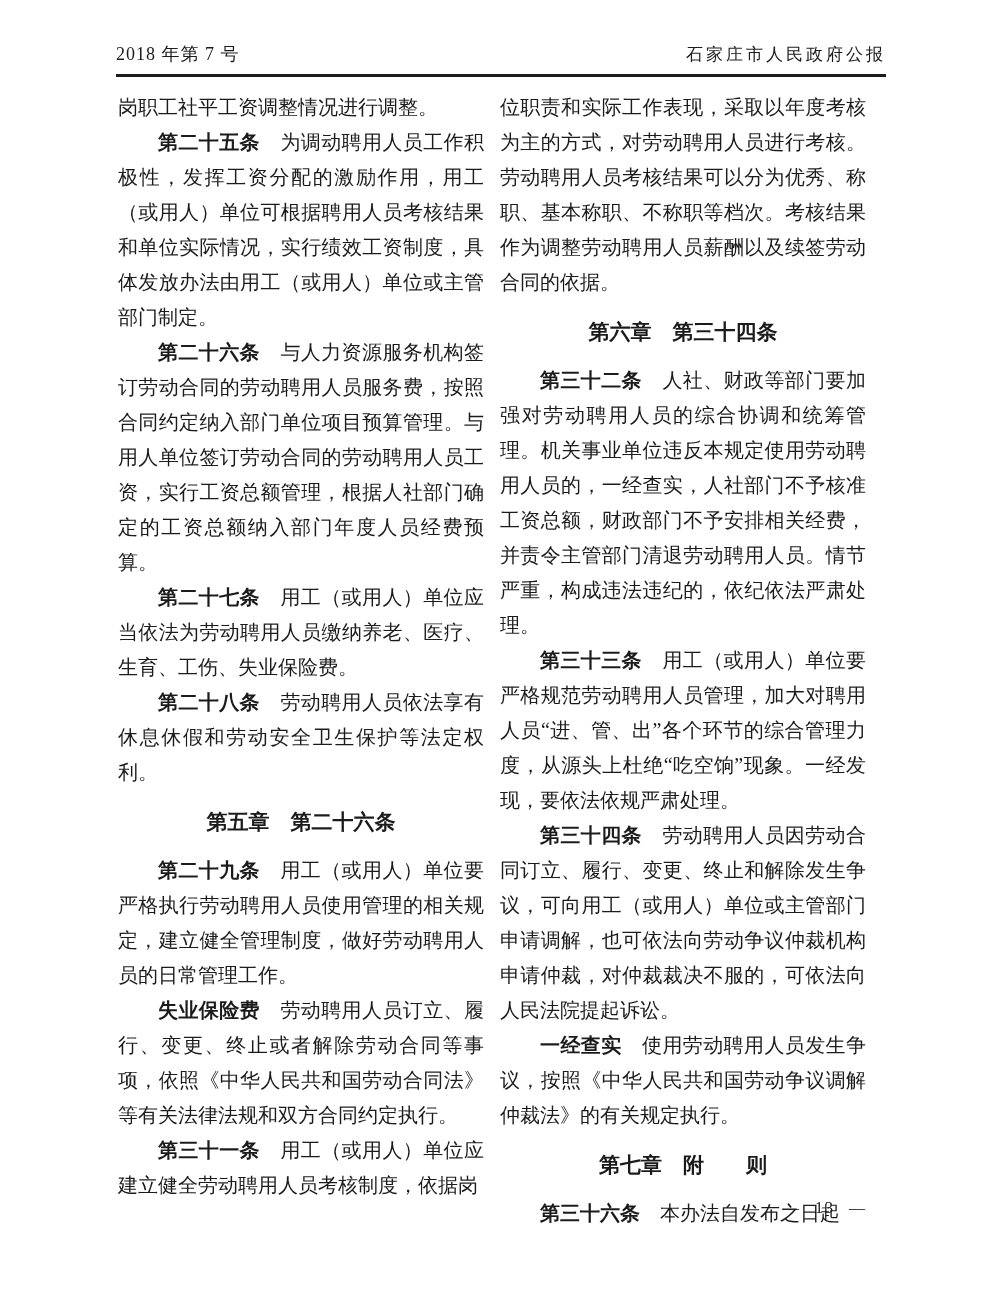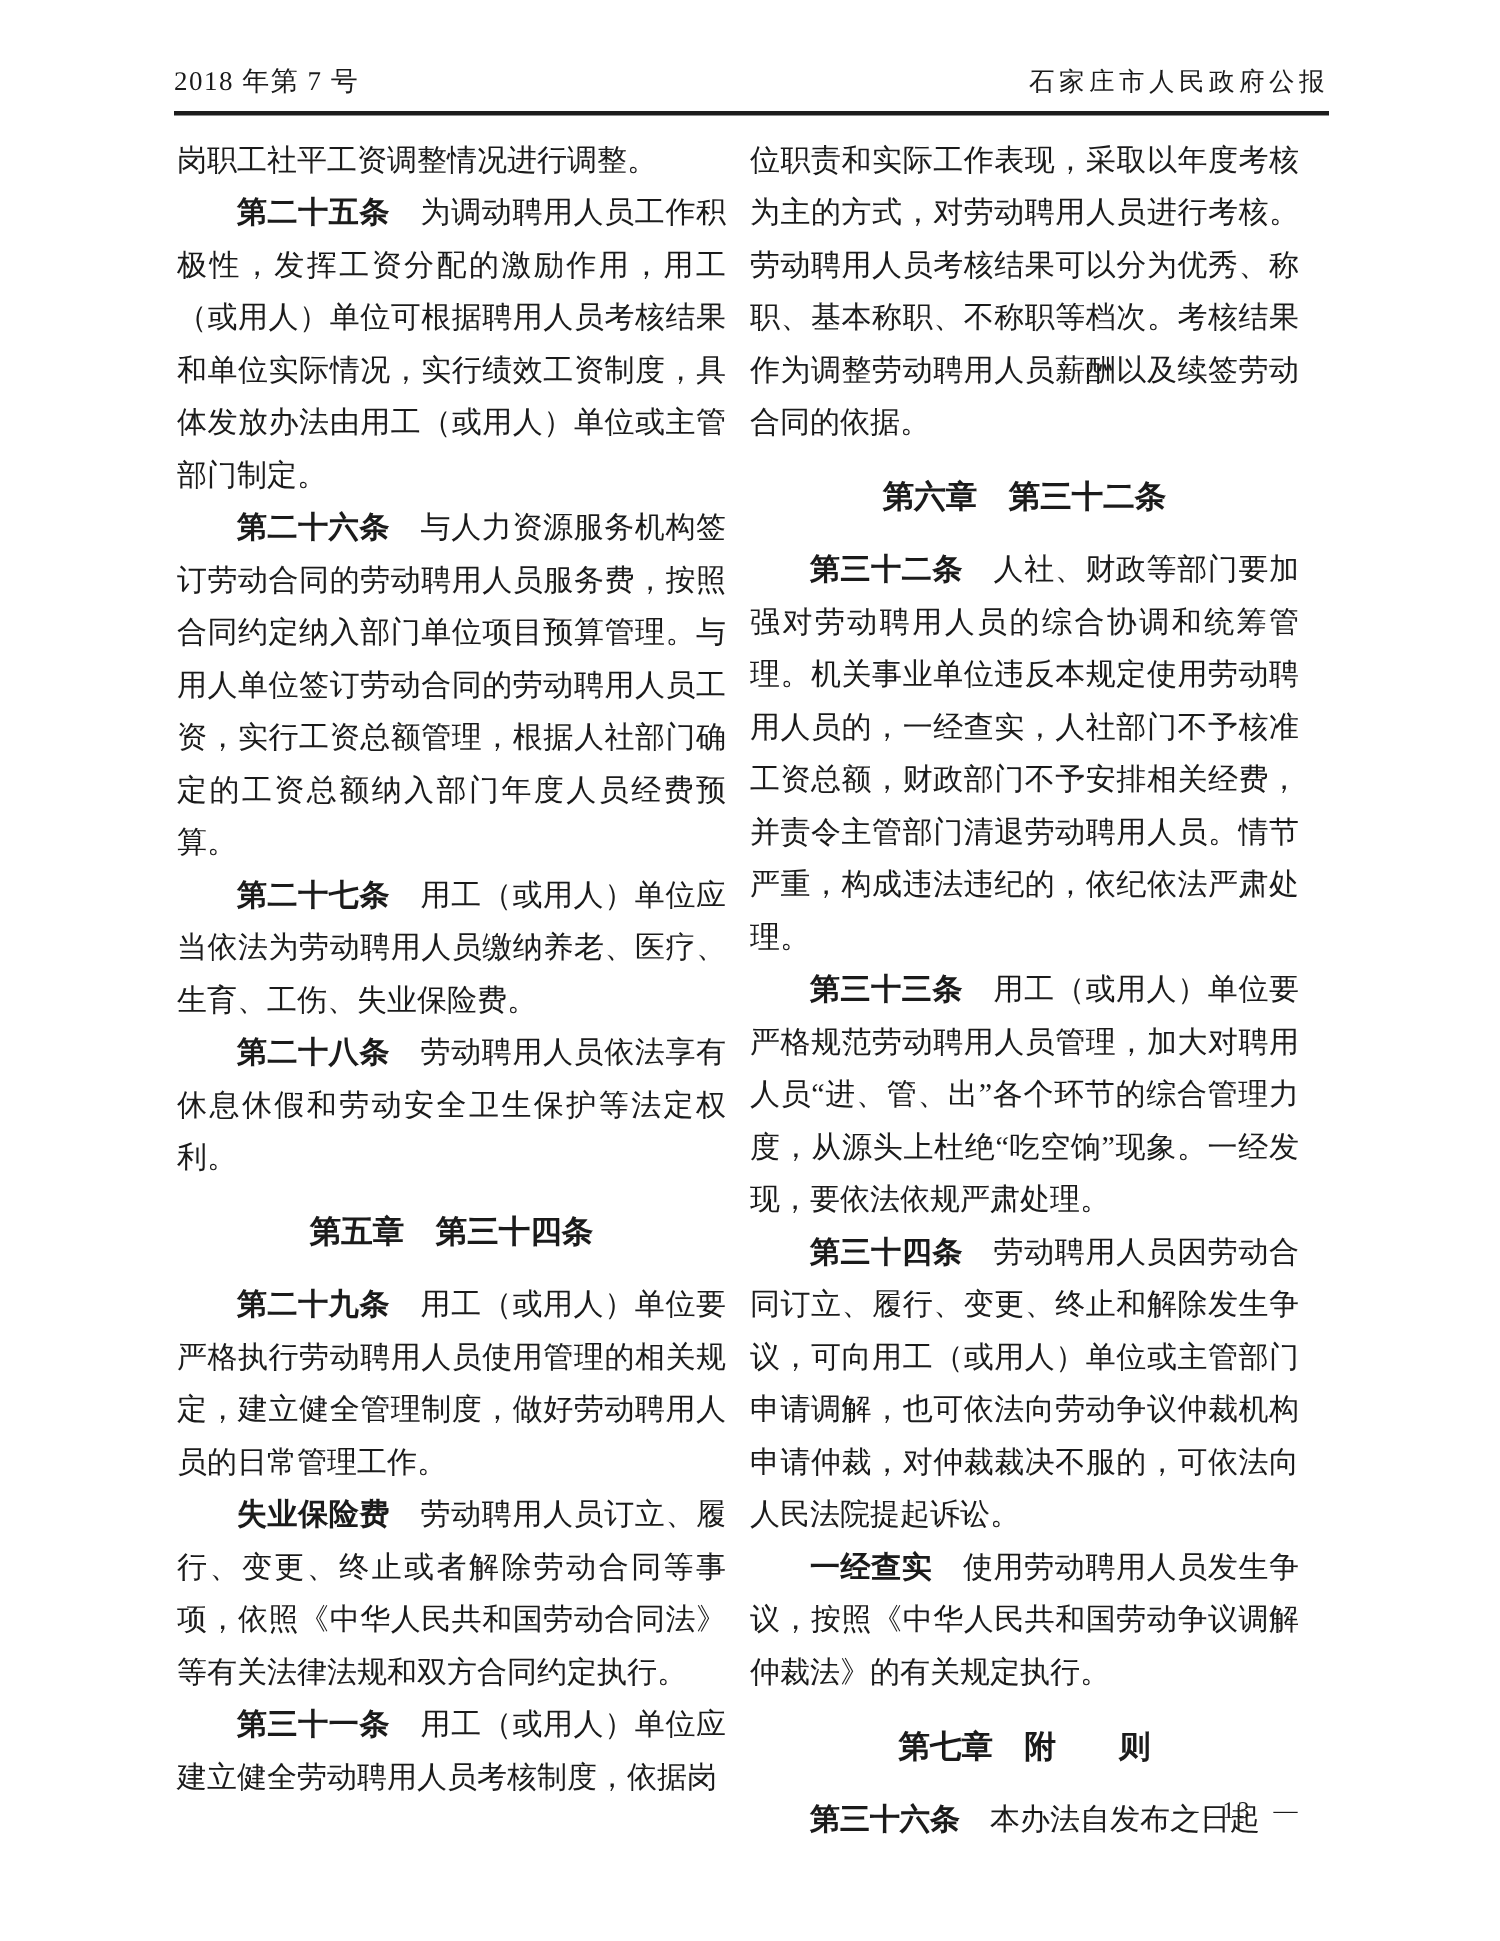--- a/index.html
+++ b/index.html
@@ -94,28 +94,28 @@
     <span class="gazette">石家庄市人民政府公报</span>
   </div>
 
   <div class="content">
     <div class="column">
         <p class="plain">岗职工社平工资调整情况进行调整。</p>
         <p class="article"><span class="art-num">第二十五条</span>　为调动聘用人员工作积极性，发挥工资分配的激励作用，用工（或用人）单位可根据聘用人员考核结果和单位实际情况，实行绩效工资制度，具体发放办法由用工（或用人）单位或主管部门制定。</p>
         <p class="article"><span class="art-num">第二十六条</span>　与人力资源服务机构签订劳动合同的劳动聘用人员服务费，按照合同约定纳入部门单位项目预算管理。与用人单位签订劳动合同的劳动聘用人员工资，实行工资总额管理，根据人社部门确定的工资总额纳入部门年度人员经费预算。</p>
         <p class="article"><span class="art-num">第二十七条</span>　用工（或用人）单位应当依法为劳动聘用人员缴纳养老、医疗、生育、工伤、失业保险费。</p>
         <p class="article"><span class="art-num">第二十八条</span>　劳动聘用人员依法享有休息休假和劳动安全卫生保护等法定权利。</p>
-        <div class="chapter">第五章　第三十四条</div>
+        <div class="chapter">第五章　第二十六条</div>
         <p class="article"><span class="art-num">第二十九条</span>　用工（或用人）单位要严格执行劳动聘用人员使用管理的相关规定，建立健全管理制度，做好劳动聘用人员的日常管理工作。</p>
         <p class="article"><span class="art-num">失业保险费</span>　劳动聘用人员订立、履行、变更、终止或者解除劳动合同等事项，依照《中华人民共和国劳动合同法》等有关法律法规和双方合同约定执行。</p>
         <p class="article"><span class="art-num">第三十一条</span>　用工（或用人）单位应建立健全劳动聘用人员考核制度，依据岗</p>
       </div>
     <div class="column">
         <p class="plain">位职责和实际工作表现，采取以年度考核为主的方式，对劳动聘用人员进行考核。劳动聘用人员考核结果可以分为优秀、称职、基本称职、不称职等档次。考核结果作为调整劳动聘用人员薪酬以及续签劳动合同的依据。</p>
-        <div class="chapter">第六章　第三十二条</div>
+        <div class="chapter">第六章　第三十四条</div>
         <p class="article"><span class="art-num">第三十二条</span>　人社、财政等部门要加强对劳动聘用人员的综合协调和统筹管理。机关事业单位违反本规定使用劳动聘用人员的，一经查实，人社部门不予核准工资总额，财政部门不予安排相关经费，并责令主管部门清退劳动聘用人员。情节严重，构成违法违纪的，依纪依法严肃处理。</p>
         <p class="article"><span class="art-num">第三十三条</span>　用工（或用人）单位要严格规范劳动聘用人员管理，加大对聘用人员“进、管、出”各个环节的综合管理力度，从源头上杜绝“吃空饷”现象。一经发现，要依法依规严肃处理。</p>
         <p class="article"><span class="art-num">第三十四条</span>　劳动聘用人员因劳动合同订立、履行、变更、终止和解除发生争议，可向用工（或用人）单位或主管部门申请调解，也可依法向劳动争议仲裁机构申请仲裁，对仲裁裁决不服的，可依法向人民法院提起诉讼。</p>
         <p class="article"><span class="art-num">一经查实</span>　使用劳动聘用人员发生争议，按照《中华人民共和国劳动争议调解仲裁法》的有关规定执行。</p>
         <div class="chapter">第七章　附　　则</div>
         <p class="article"><span class="art-num">第三十六条</span>　本办法自发布之日起</p>
       </div>
   </div>
 
   <div class="footer">

